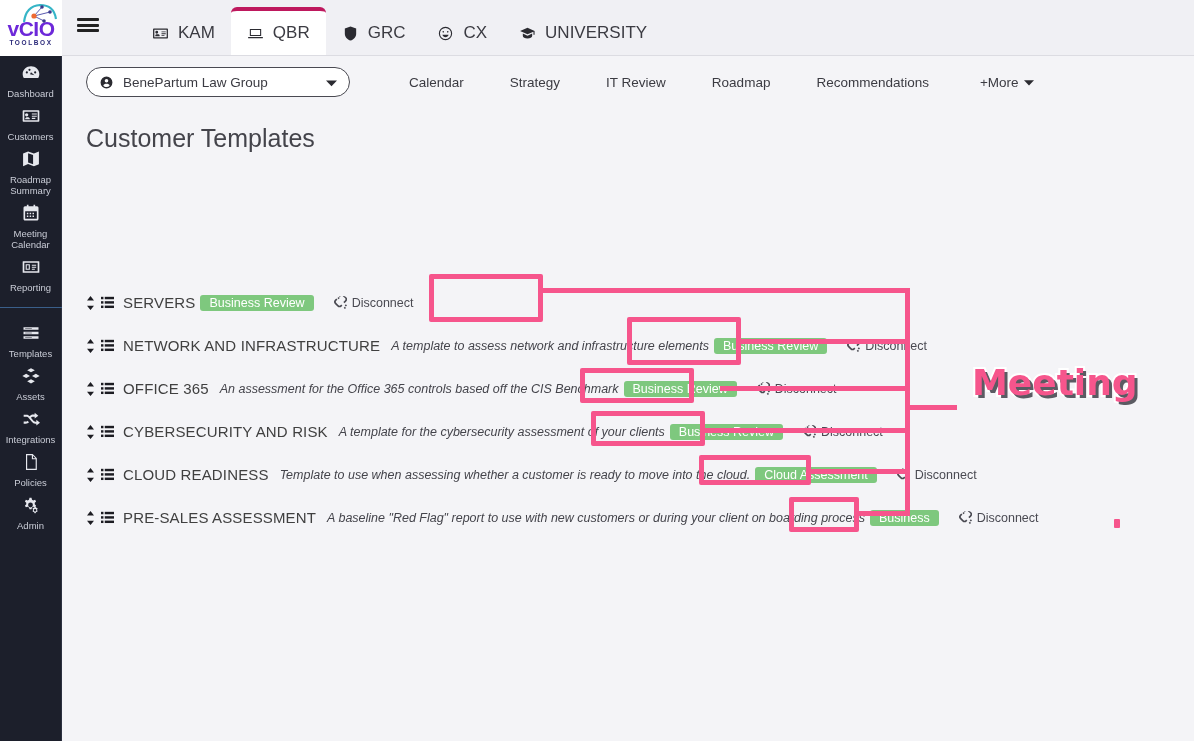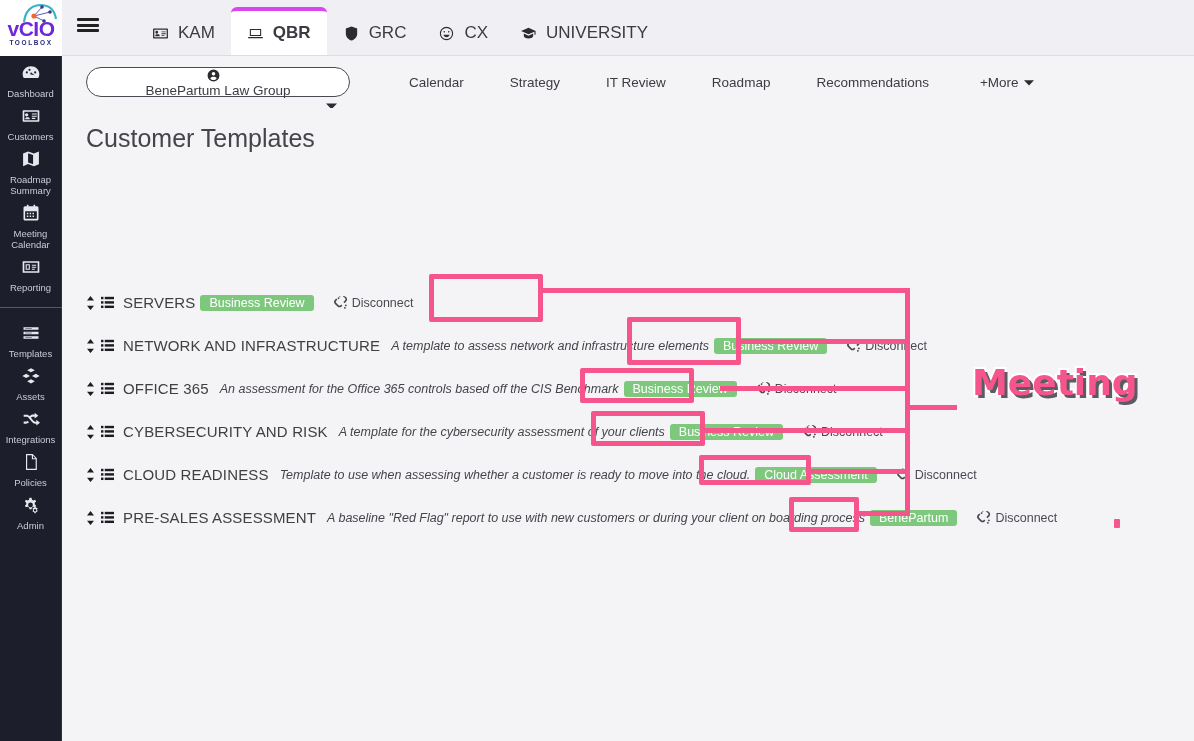--- a/index.html
+++ b/index.html
@@ -78,43 +78,41 @@
   .tabs { display: flex; align-items: flex-end; height: 56px; margin-left: 22px; }
   .tab {
     display: flex; align-items: center; gap: 9px;
     padding: 0 16px; height: 44px;
     font-size: 17px; color: #3b3b42;
     cursor: pointer; position: relative;
     border-radius: 6px 6px 0 0;
   }
   .tab.active {
     background: #ffffff;
-    border-top: 4px solid #d946ef;
+    border-top: 4px solid #be185d;
     height: 48px;
     padding-top: 0;
-    font-weight: bold;
   }
   .tab svg { width: 17px; height: 17px; fill: #2b2b31; }
 
   
   .subnav {
     position: absolute; left: 62px; top: 56px;
     width: 1132px; height: 52px;
     background: #f4f4f7;
     display: flex; align-items: center;
     padding-left: 24px;
   }
   .customer-pill {
     display: flex; align-items: center;
     width: 264px; height: 30px;
     border: 1px solid #4a4a52; border-radius: 16px;
     background: #fff; padding: 0 12px;
     font-size: 13.5px; color: #3b3b42;
     cursor: pointer;
-    flex-direction: column;
   }
   .customer-pill .person { margin-right: 9px; display:flex; }
   .customer-pill .caret { margin-left: auto; }
   .subnav-links { display: flex; align-items: center; margin-left: 36px; }
   .subnav-link {
     font-size: 13.5px; color: #3b3b42;
     padding: 0 23px; cursor: pointer; white-space: nowrap;
   }
   .more-link {
     font-size: 13.5px; color: #3b3b42;
@@ -516,21 +514,21 @@
               <rect x="0" y="1" width="3" height="3"></rect>
               <rect x="4.6" y="1" width="11.4" height="3"></rect>
               <rect x="0" y="6.4" width="3" height="3"></rect>
               <rect x="4.6" y="6.4" width="11.4" height="3"></rect>
               <rect x="0" y="11.8" width="3" height="3"></rect>
               <rect x="4.6" y="11.8" width="11.4" height="3"></rect>
             </svg>
         </span>
         <span class="row-name">PRE-SALES ASSESSMENT</span>
         <span class="row-desc">A baseline "Red Flag" report to use with new customers or during your client on boarding process</span>
-        <span class="badge">BenePartum</span>
+        <span class="badge">Business</span>
         <span class="disconnect">
           <svg width="13" height="13" viewBox="0 0 16 16" fill="#4a4a52">
               <path d="M6.1 1.2 7 2.6 5.6 4 4.2 2.6zM1.4 4.4 2.8 3l1.4 1.4-1.3 1.3a2.1 2.1 0 0 0 0 3l2.4 2.4a2.1 2.1 0 0 0 3 0l.6-.6 1.4 1.4-.6.6a4.1 4.1 0 0 1-5.8 0L1.4 10.2a4.1 4.1 0 0 1 0-5.8zM1.2 6.1 2.6 7 1.2 8.4 0 7.4zm13.6-4.9a4.1 4.1 0 0 1 0 5.8l-1.9 1.9-1.4-1.4 1.9-1.9a2.1 2.1 0 0 0 0-3l-2.4-2.4a2.1 2.1 0 0 0-3 0l-.6.6L6 .4l.6-.4a4.1 4.1 0 0 1 5.8 0zM14.8 14.8 13.4 16 12 14.6l1.4-1.4zm1.2-3.2L14.6 13l-1.4-1.4 1.4-1.4z"></path>
             </svg>
           <span>Disconnect</span>
         </span>
       </div>
 
     </div>
   </div>

